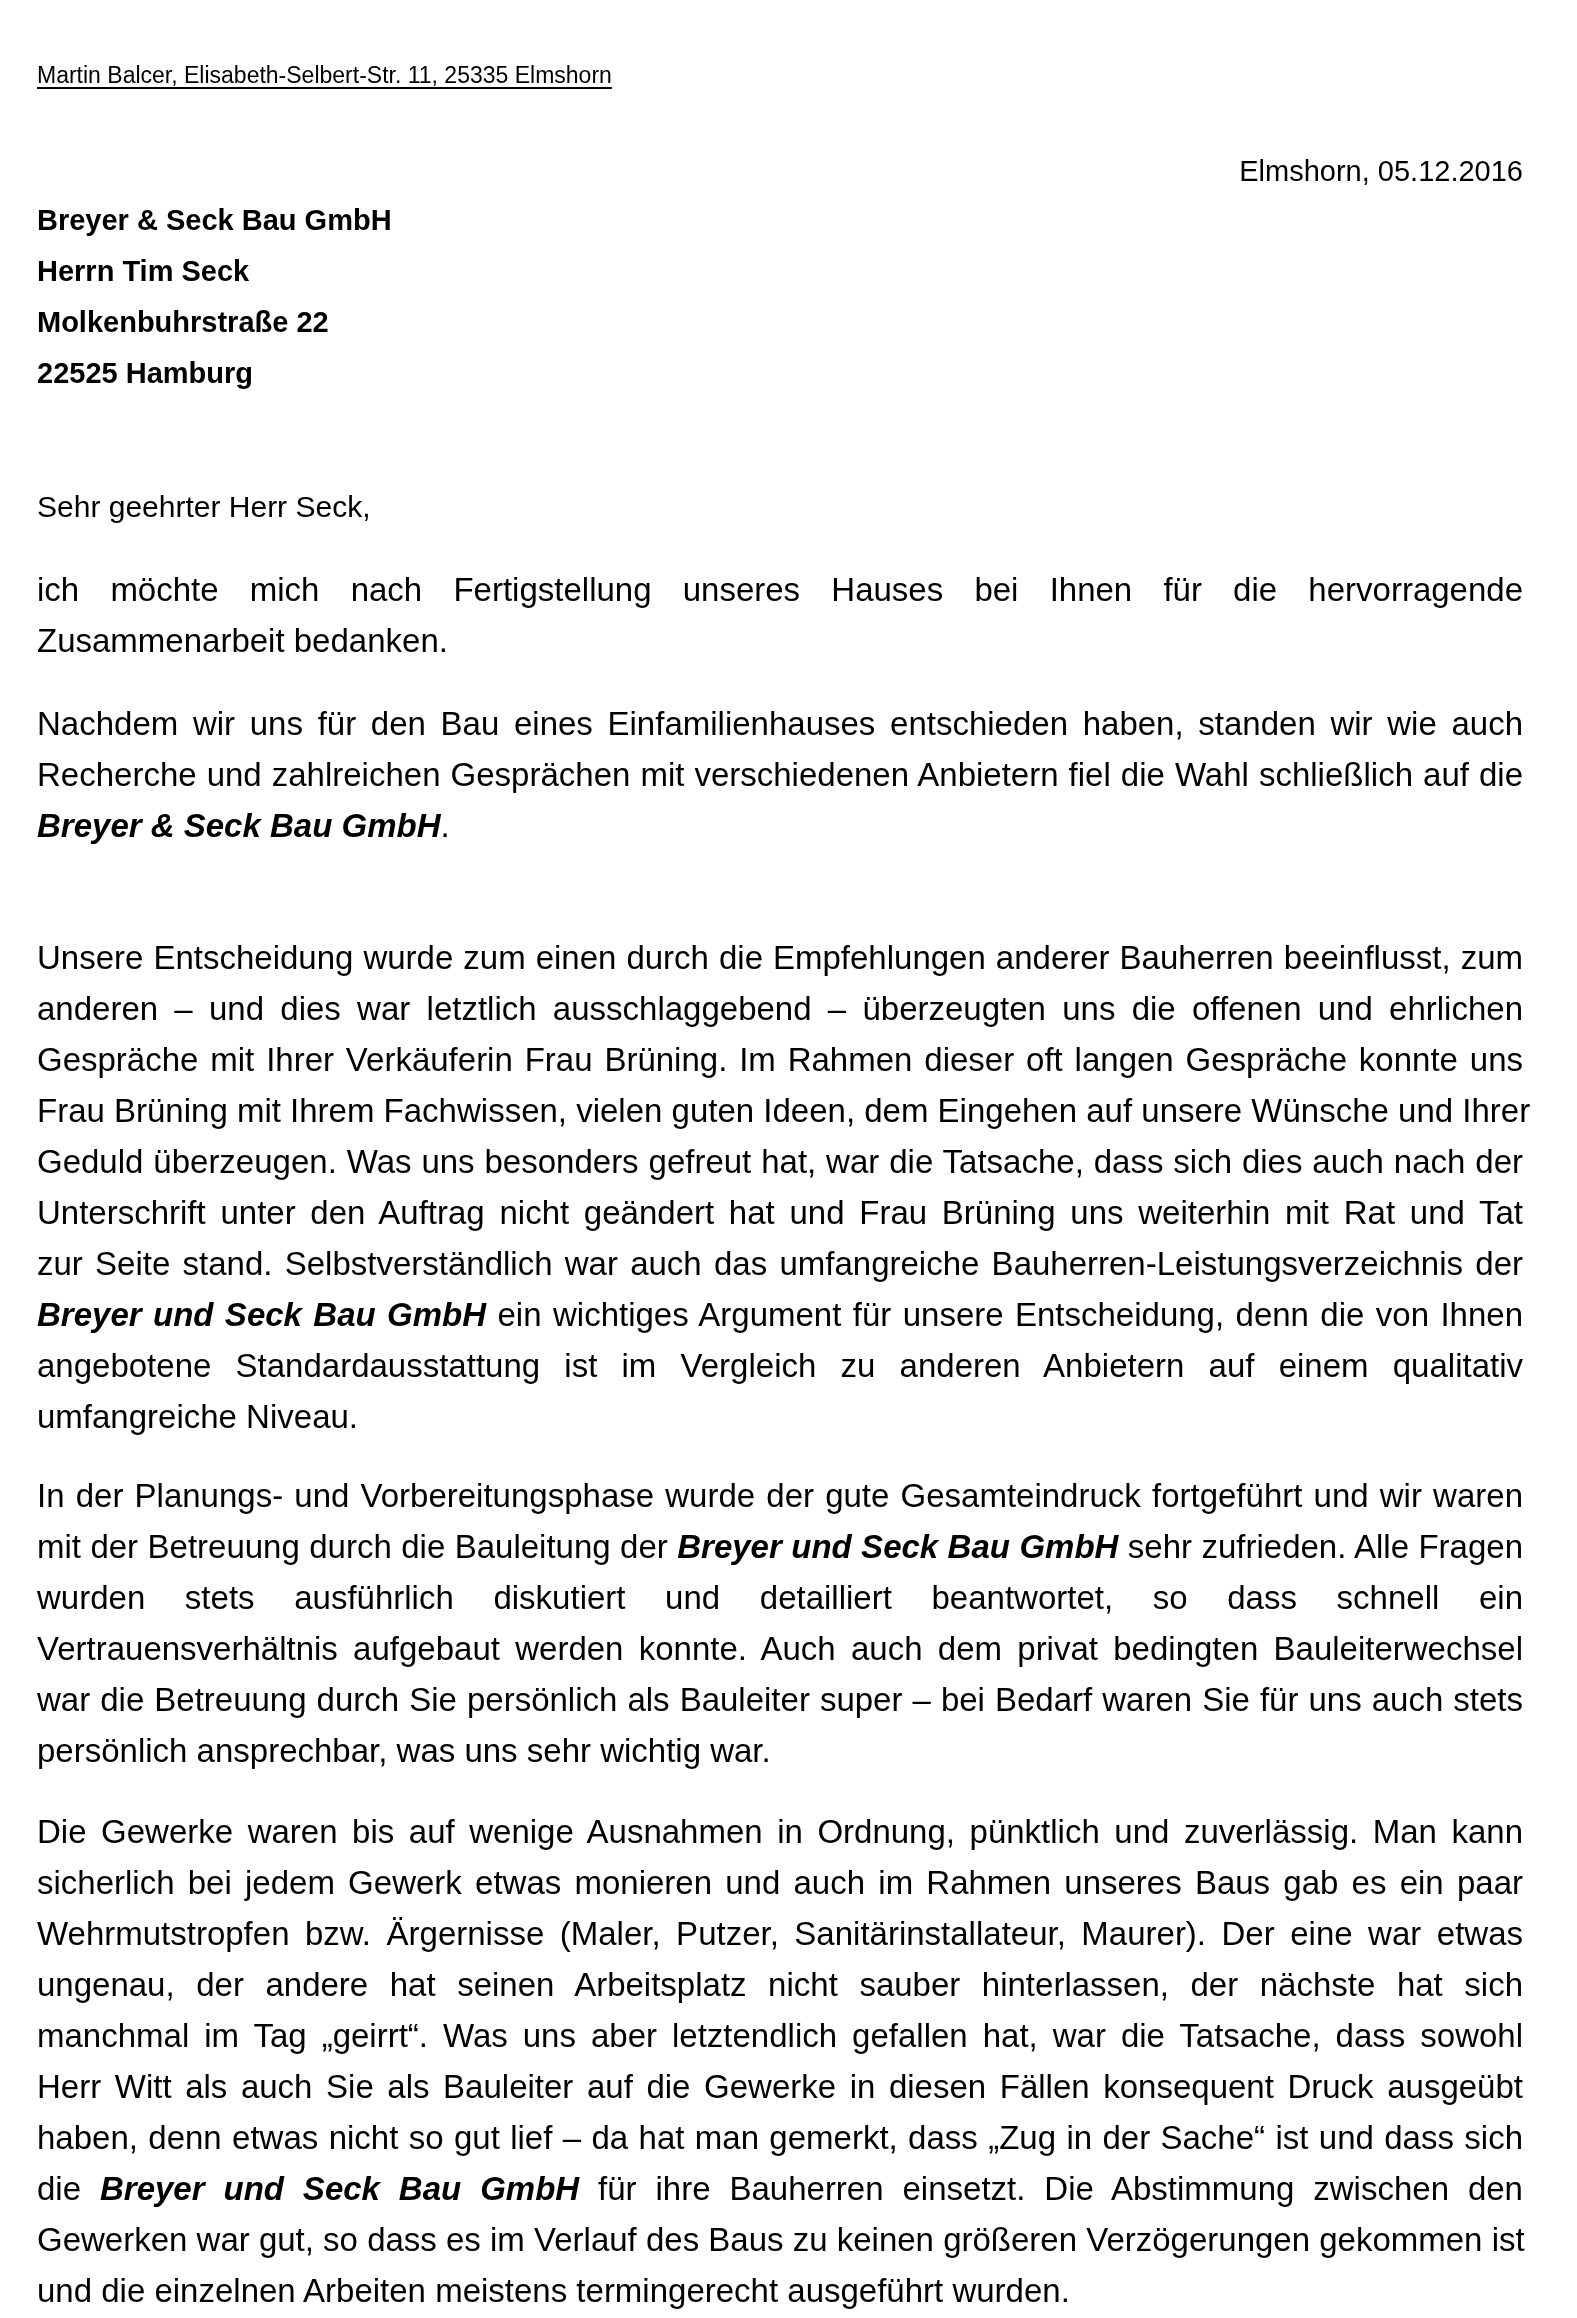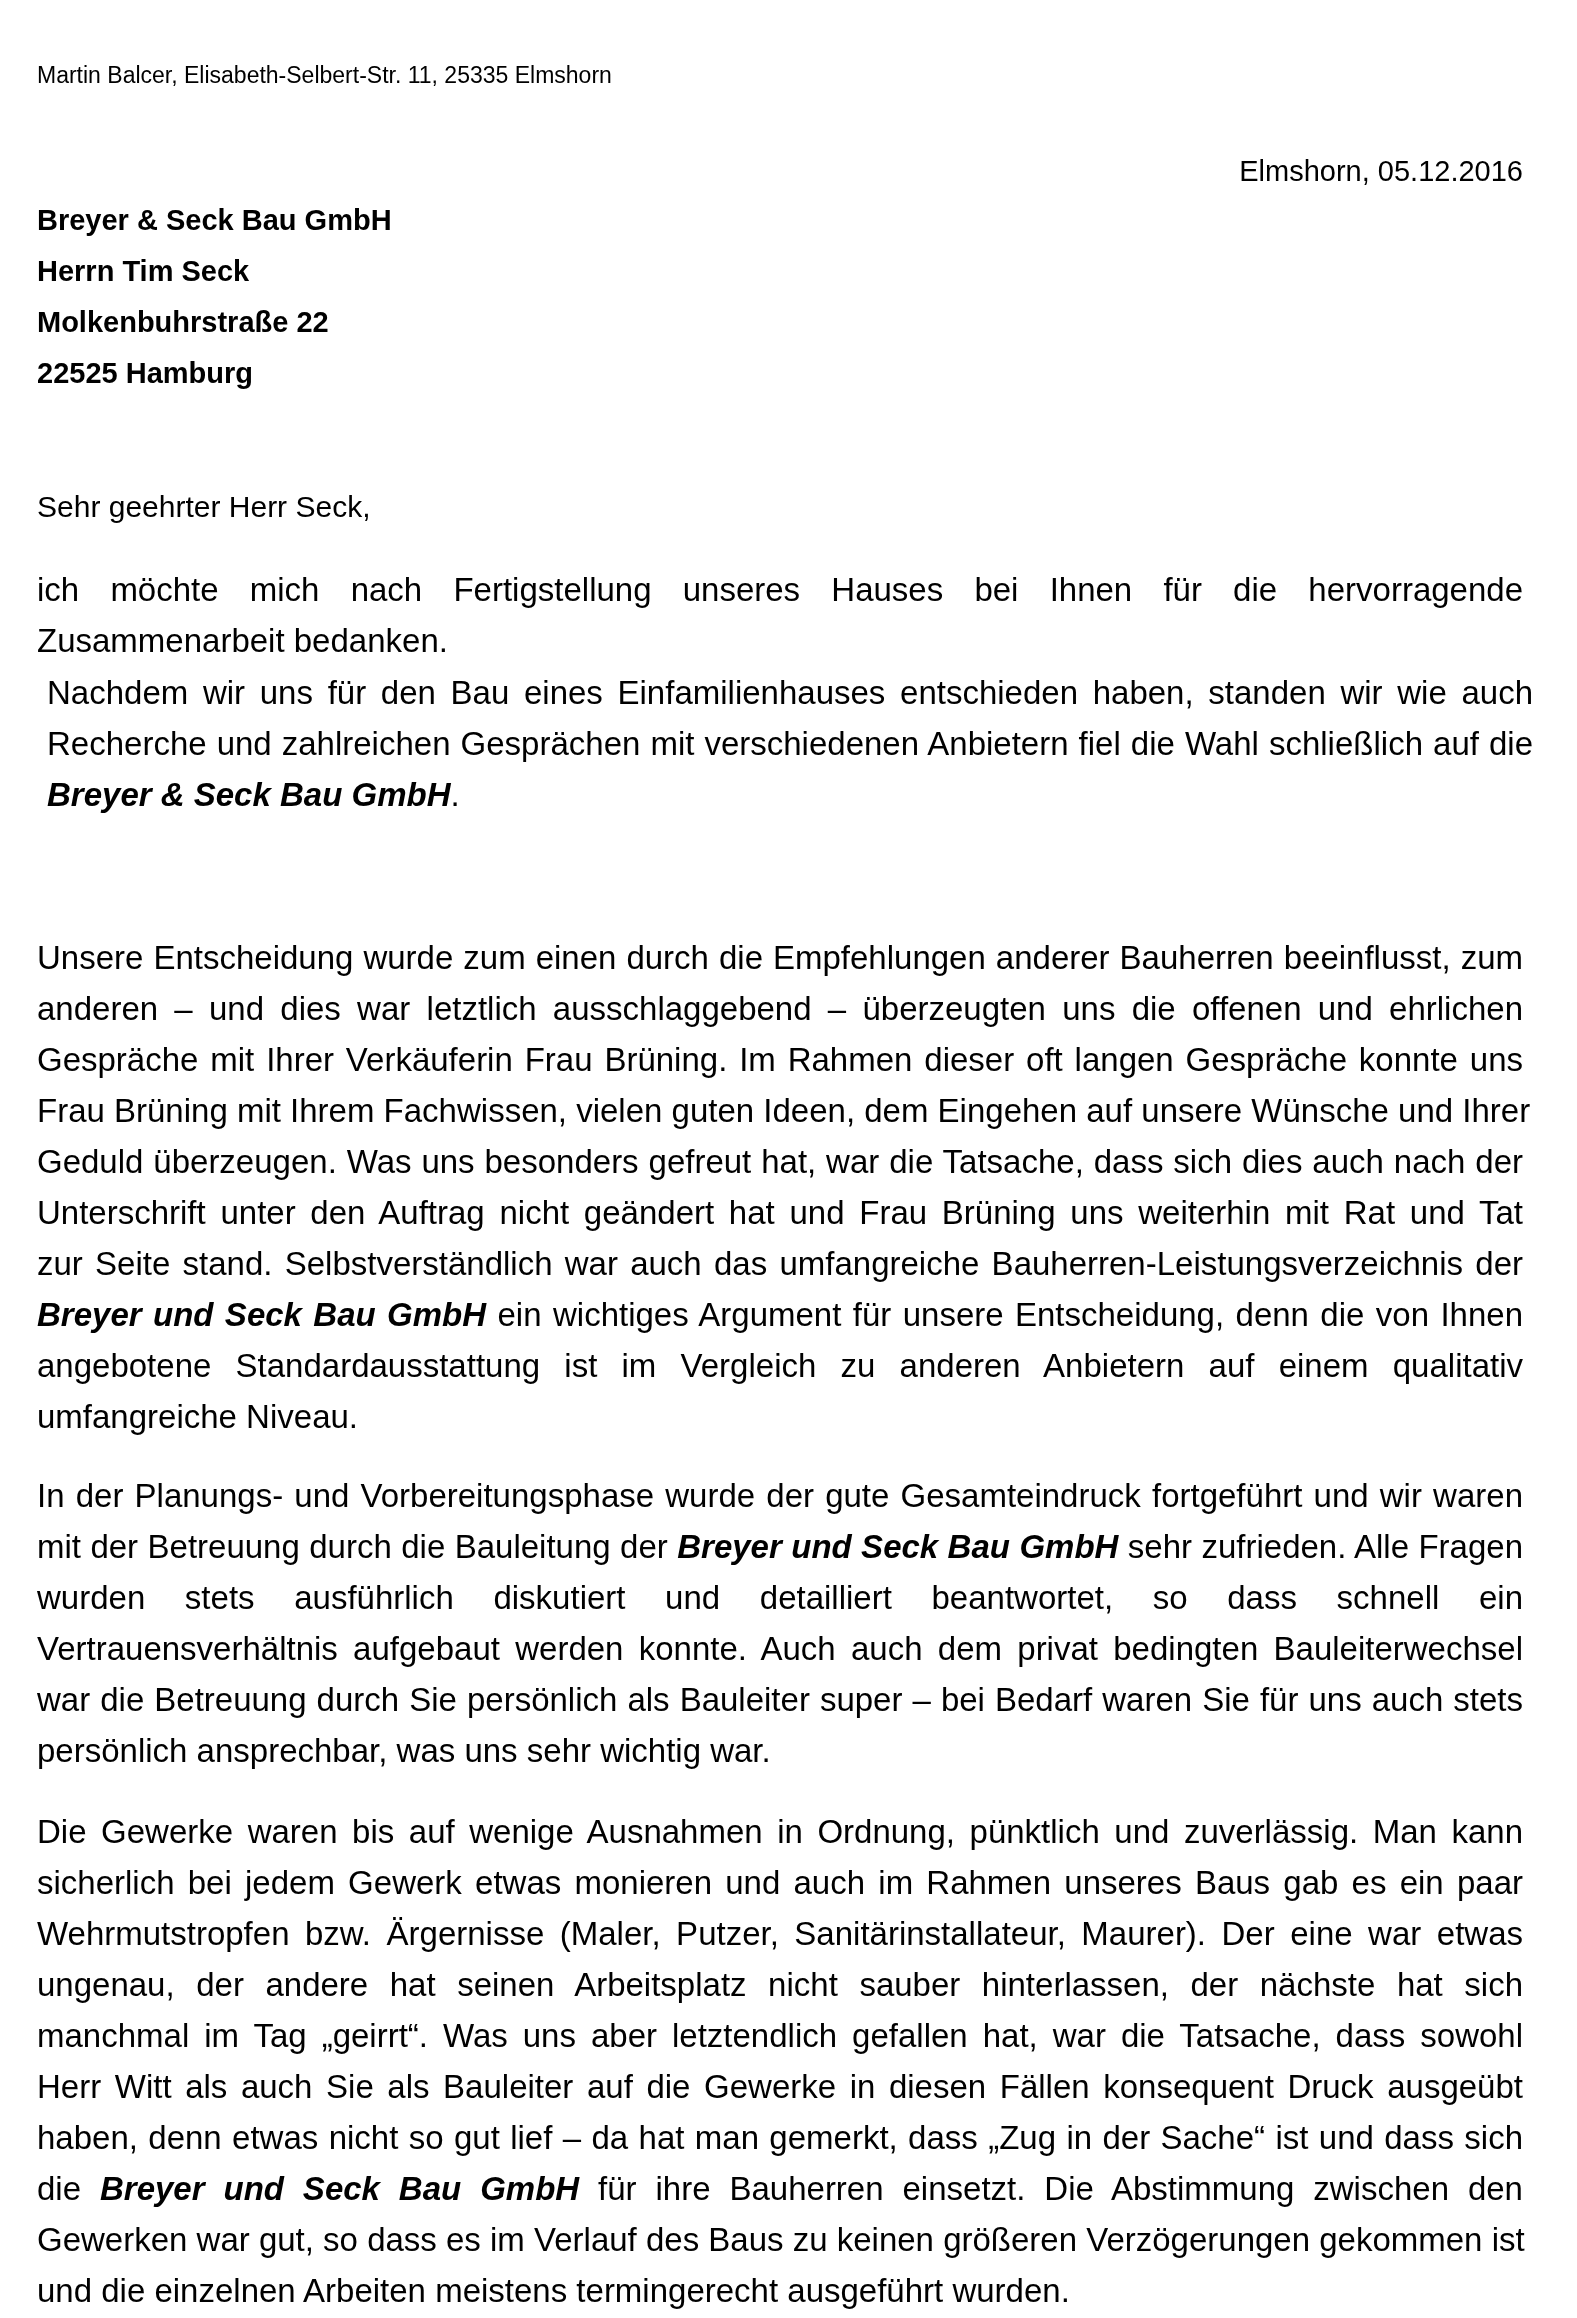--- a/index.html
+++ b/index.html
@@ -1,30 +1,30 @@
 <!DOCTYPE html>
 <html style="font-size:12.6px"><head>
 <meta charset="utf-8">
 <style>
   html, body { margin: 0; padding: 0; background: #ffffff; }
   body { width: 1577px; height: 2319px; position: relative; overflow: hidden;
          font-family: "Liberation Sans", "DejaVu Sans", sans-serif; color: #000000; }
   .abs { position: absolute; }
   .sender { left: 37px; top: 60px; font-size: 23px; line-height: 31.5px; white-space: nowrap;
-            text-decoration-thickness: 1.6px; text-underline-offset: 3.9px; }
+            text-decoration: underline; text-decoration-thickness: 1.6px; text-underline-offset: 3.9px; }
   .date { right: 54px; top: 146px; font-size: 29px; line-height: 50px; white-space: nowrap; margin-left: 8px; }
   .recipient { left: 37px; top: 195px; font-size: 29px; font-weight: bold; }
   .recipient .rl { height: 51px; line-height: 50px; white-space: nowrap; }
   .salutation { left: 37px; top: 482px; font-size: 30px; line-height: 50px; white-space: nowrap; }
   .para { left: 37px; width: 1486px; font-size: 33px; }
   .line { height: 51px; line-height: 50px; white-space: nowrap;
           text-align: justify; text-align-last: justify; }
   .line.last { text-align: left; text-align-last: left; }
   .bi { font-weight: bold; font-style: italic; }
-  #p1 { top: 565px; } #p2 { top: 668px; margin-left: 10px; } #p3 { top: 933px; } #p4 { top: 1471px; } #p5 { top: 1807px; }
+  #p1 { top: 565px; } #p2 { top: 699px; } #p3 { top: 933px; } #p4 { top: 1471px; } #p5 { top: 1807px; }
 </style>
 </head>
 <body>
 
 <div class="abs sender">Martin Balcer, Elisabeth-Selbert-Str. 11, 25335 Elmshorn</div>
 <div class="abs date">Elmshorn, 05.12.2016</div>
 
 <div class="abs recipient">
   <div class="rl">Breyer &amp; Seck Bau GmbH</div>
   <div class="rl">Herrn Tim Seck</div>

